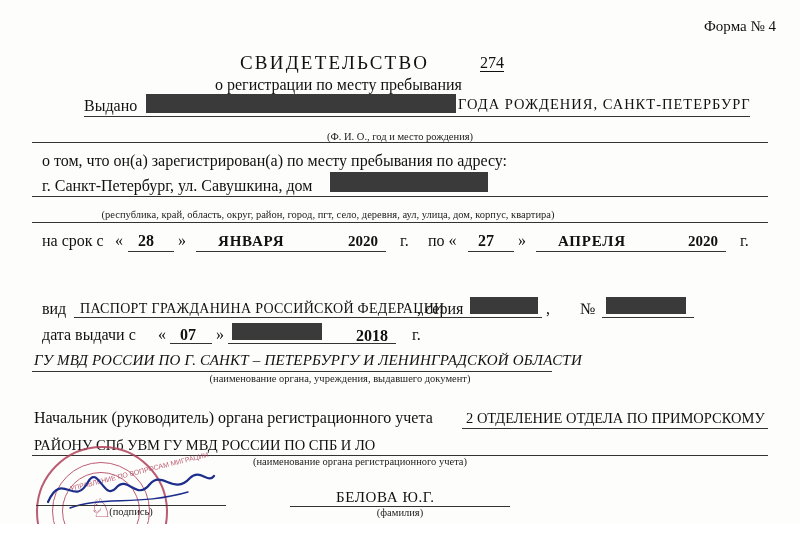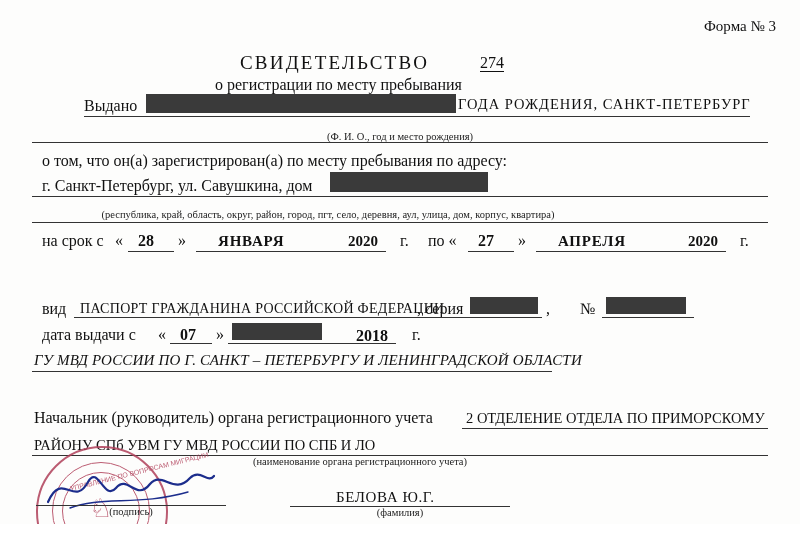--- a/index.html
+++ b/index.html
@@ -122,21 +122,21 @@
     left: 0; top: 524px;
     width: 800px; height: 12px;
     background: #ffffff;
   }
 </style>
 </head>
 <body>
 
 <div class="page">
 
-  <div class="abs form-no">Форма № 3</div>
+  <div class="abs form-no">Форма № 4</div>
 
   <div class="abs title-main">СВИДЕТЕЛЬСТВО</div>
   <div class="abs doc-number">274</div>
   <div class="abs title-sub">о регистрации по месту пребывания</div>
 
   <div class="abs lbl" style="top:97px; left:84px;">Выдано</div>
   <div class="redact" style="left:146px; top:94px; width:310px; height:19px;"></div>
   <div class="val val-sp" style="left:458px; top:96px; font-size:14.5px;">ГОДА РОЖДЕНИЯ, САНКТ-ПЕТЕРБУРГ</div>
   <div class="rule" style="left:84px; top:116px; width:666px;"></div>
   <div class="rule" style="left:32px; top:142px; width:736px;"></div>
@@ -185,20 +185,21 @@
   <div class="abs" style="top:326px; left:180px; font-size:16px; font-weight:600;">07</div>
   <div class="abs lbl" style="top:326px; left:216px;">»</div>
   <div class="redact" style="left:232px; top:323px; width:90px; height:17px;"></div>
   <div class="abs" style="top:327px; left:356px; font-size:16px; font-weight:600;">2018</div>
   <div class="abs lbl" style="top:326px; left:412px;">г.</div>
   <div class="rule" style="left:170px; top:343px; width:42px;"></div>
   <div class="rule" style="left:228px; top:343px; width:168px;"></div>
 
   <div class="abs" style="top:352px; left:34px; font-size:15px; letter-spacing:.2px;font-style:italic;">ГУ  МВД  РОССИИ  ПО  Г. САНКТ – ПЕТЕРБУРГУ  И  ЛЕНИНГРАДСКОЙ ОБЛАСТИ</div>
   <div class="rule" style="left:32px; top:371px; width:520px;"></div>
+  <div class="abs small-caption" style="top:373px; left:130px; width:420px;">(наименование органа, учреждения, выдавшего документ)</div>
 
   <div class="abs lbl" style="top:409px; left:34px;">Начальник (руководитель) органа регистрационного учета</div>
   <div class="abs" style="top:410px; left:466px; font-size:14.5px;">2 ОТДЕЛЕНИЕ ОТДЕЛА  ПО ПРИМОРСКОМУ</div>
   <div class="rule" style="left:462px; top:428px; width:306px;"></div>
   <div class="abs" style="top:437px; left:34px; font-size:14.5px;">РАЙОНУ СПб УВМ  ГУ  МВД  РОССИИ  ПО СПБ  И  ЛО</div>
   <div class="rule" style="left:32px; top:455px; width:736px;"></div>
   <div class="abs small-caption" style="top:456px; left:150px; width:420px;">(наименование органа регистрационного учета)</div>
 
   <div class="stamp">
     <div class="stamp-inner"></div>

